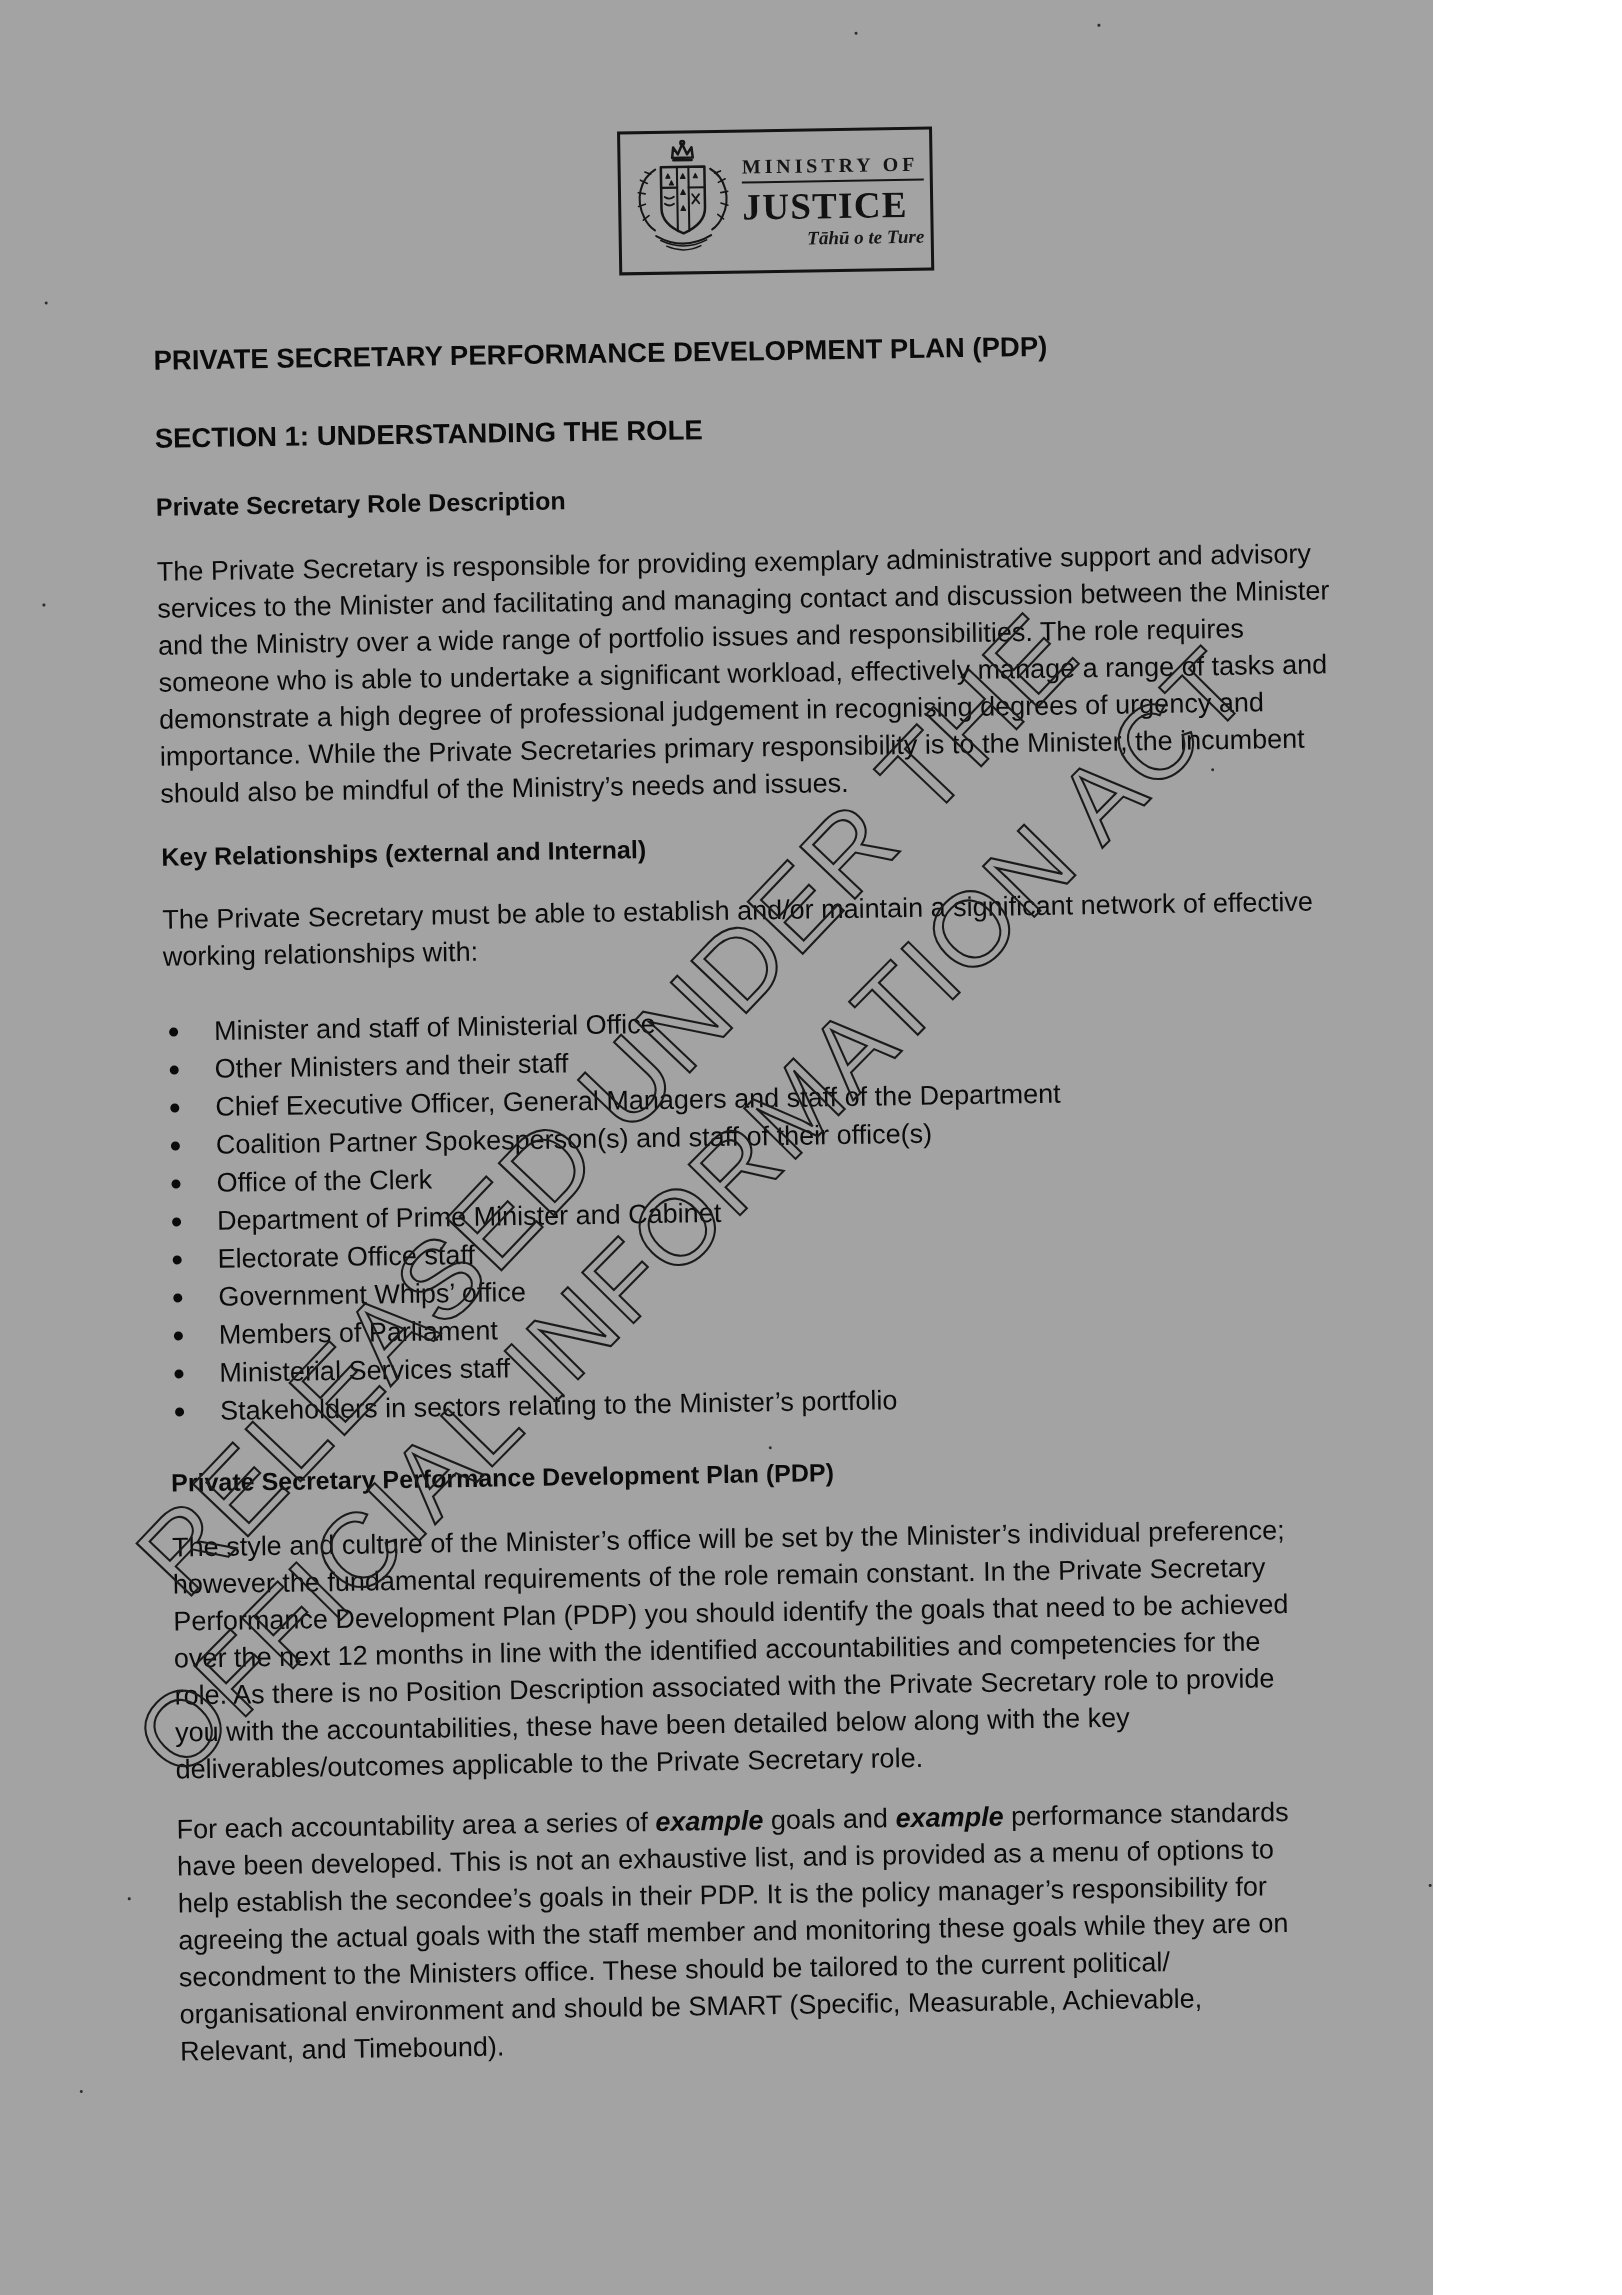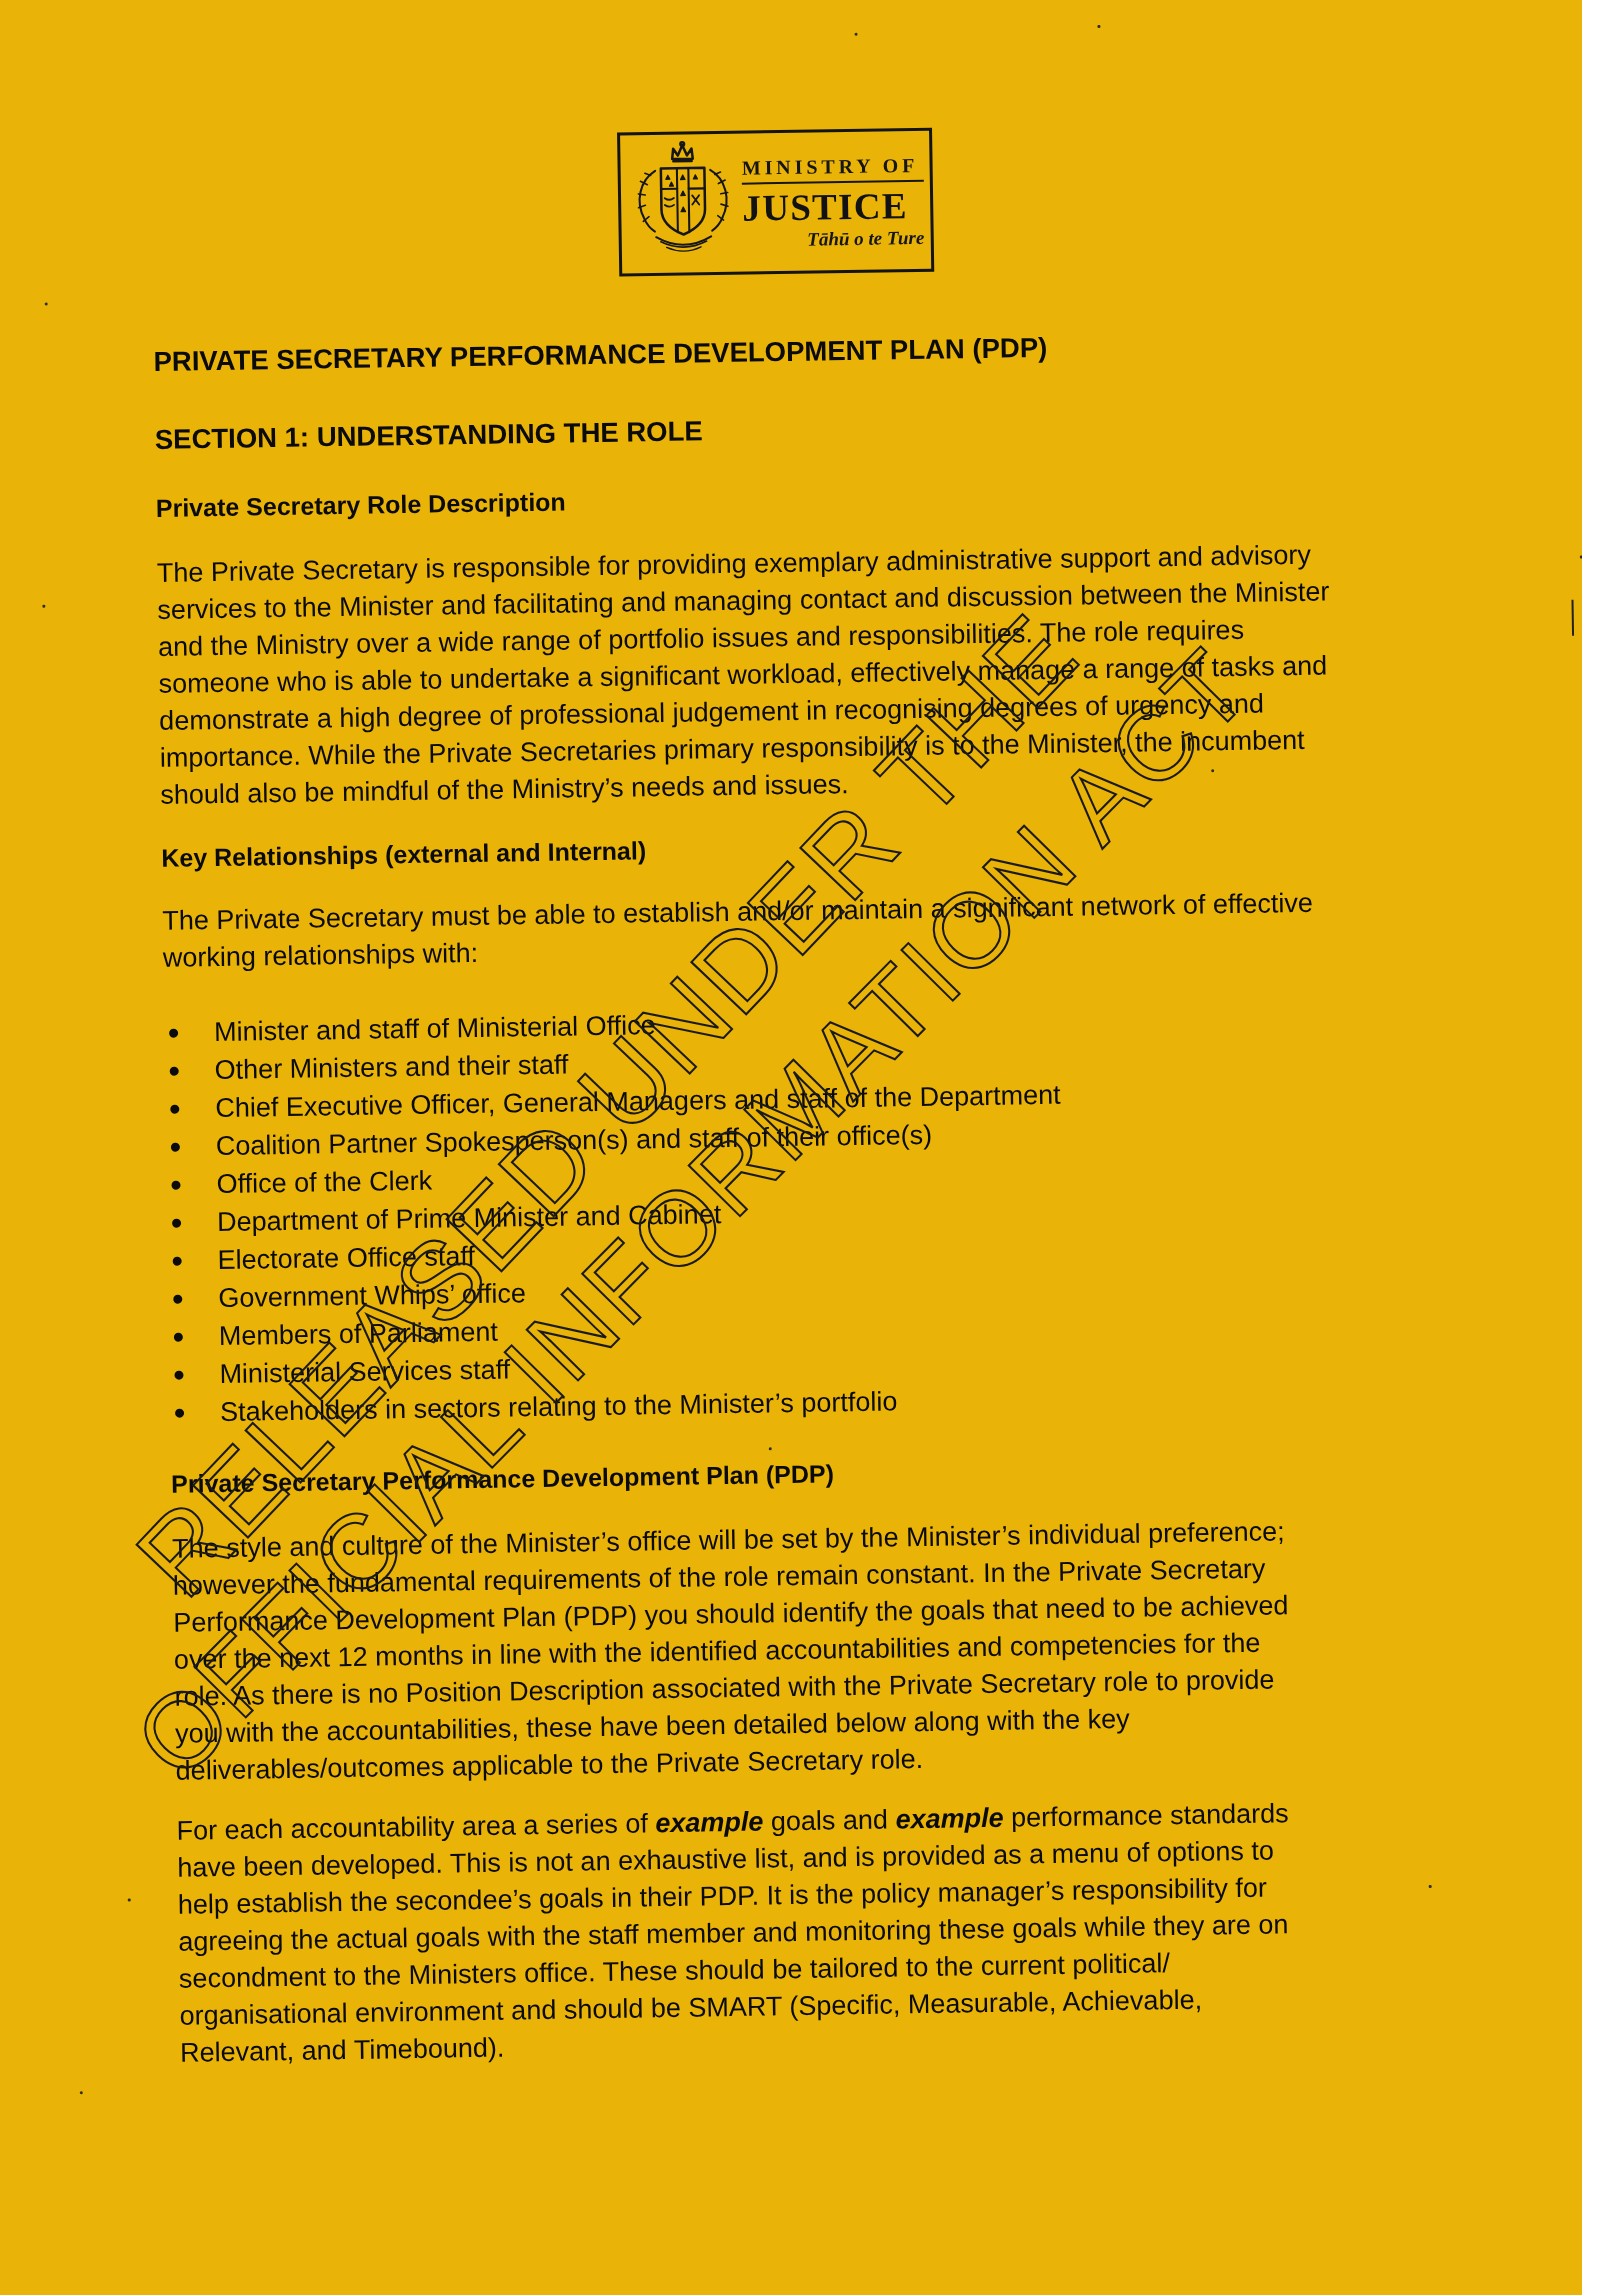--- a/index.html
+++ b/index.html
@@ -1,16 +1,16 @@
 <!DOCTYPE html>
 <html style="font-size:10.5px"><head>
 <meta charset="utf-8">
 <style>
   html,body{margin:0;padding:0;background:#ffffff;}
-  .page{position:relative;width:1582px;height:2295px;background:#eab308;overflow:hidden;
+  .page{position:relative;width:1433px;height:2295px;background:#a3a3a3;overflow:hidden;
         font-family:"Liberation Sans",sans-serif;color:#0b0b0b;}
   .sheet{position:absolute;inset:0;transform:rotate(-0.9deg);transform-origin:50% 50%;}
 
   
   .logo-box{position:absolute;left:633px;top:130px;width:315px;height:144px;
             border:3.3px solid #141414;box-sizing:border-box;display:flex;align-items:center;}
   .crest{width:116px;height:126px;flex:0 0 auto;margin-left:3.9px;}
   .logo-text{flex:1;padding:2.6px 6.5px 0 1.3px;}
   .ministry-of{font-family:"Liberation Serif",serif;font-weight:600;font-size:20px;
                letter-spacing:3.9px;color:#161616;white-space:nowrap;}

